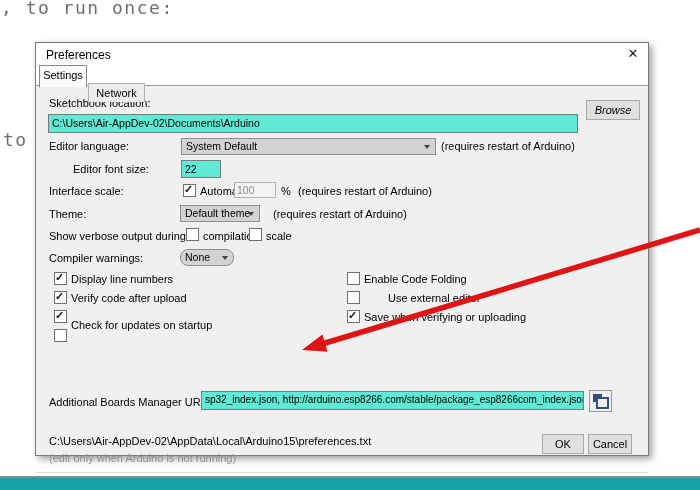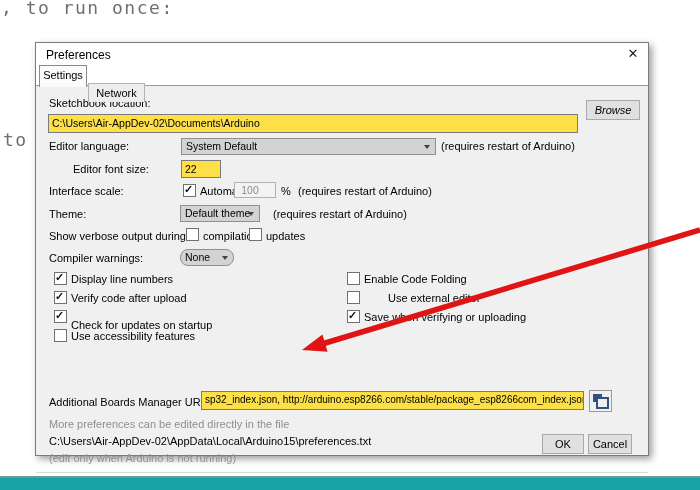--- a/index.html
+++ b/index.html
@@ -23,31 +23,31 @@
   .tab{position:absolute;text-align:center;line-height:19px;}
   #tab-settings{left:3px;top:22px;width:46px;height:21px;background:#fbfbfb;
     border:1px solid #8a8a8a;border-bottom:none;z-index:3;}
   #tab-network{left:52px;top:24px;width:55px;height:18px;background:#ededed;
     border:1px solid #b3b3b3;border-bottom:none;z-index:1;margin-top:16px;}
   #content{position:absolute;left:0;top:42px;right:0;bottom:0;background:#f0f0f0;
     border-top:1px solid #9a9a9a;}
   .abs{position:absolute;}
   .lbl{white-space:nowrap;}
   .gray{color:#8f8f8f;}
-  .tfield{background:#fde047;border:1px solid #7a7a7a;font-size:10.5px;line-height:16px;
+  .tfield{background:#5eead4;border:1px solid #7a7a7a;font-size:10.5px;line-height:16px;
     padding:0 3px;white-space:nowrap;overflow:hidden;}
   .btn{background:#e0e0e0;border:1px solid #a9a9a9;text-align:center;font-size:11px;}
   .combo{background:#d3d3d3;border:1px solid #8f8f8f;font-size:10.5px;line-height:15px;
     padding:0 16px 0 4px;white-space:nowrap;overflow:hidden;}
   .chev{position:absolute;right:5px;top:6px;width:0;height:0;
     border-left:3.5px solid transparent;border-right:3.5px solid transparent;border-top:4px solid #404040;}
   .cb{width:13px;height:13px;background:#ffffff;border:1px solid #707070;box-sizing:border-box;position:absolute;}
   .cb.checked::after{content:"✓";position:absolute;left:0px;top:-2px;font-size:11px;color:#1a1a1a;font-weight:bold;}
   .spin{background:#f3f3f3;border:1px solid #b2b2b2;color:#8c8c8c;font-size:10.5px;
-    line-height:14px;text-align:center;padding:0 12px 0 2px;}
+    line-height:14px;text-align:left;padding:0 12px 0 2px;}
   #sep{position:absolute;left:0;top:386px;width:100%;height:0;border-top:1px solid #dadada;}
   #win-btn{position:absolute;left:553px;top:304px;width:21px;height:20px;background:#f0f0f0;border:1px solid #9a9a9a;}
   #win-back{position:absolute;left:3px;top:3px;width:9px;height:8px;background:#33517c;}
   #win-front{position:absolute;left:6px;top:6px;width:9px;height:8px;background:#f0f0f0;border:2px solid #33517c;}
   #arrow-svg{position:absolute;left:0;top:0;z-index:60;pointer-events:none;}
 </style>
 </head>
 <body>
 
 <div id="code-top" class="mono">, to run once:</div>
@@ -91,52 +91,50 @@
     <div class="abs combo" style="left:144px;top:119px;width:58px;height:15px;">
       <span>Default theme</span>
       <span class="chev"></span>
     </div>
     <div class="abs lbl" style="left:237px;top:122px;">(requires restart of Arduino)</div>
 
     <div class="abs lbl" style="left:13px;top:144px;">Show verbose output during:</div>
     <div class="cb" style="left:150px;top:142px;"></div>
     <div class="abs lbl" style="left:167px;top:144px;">compilation</div>
     <div class="cb" style="left:213px;top:142px;"></div>
-    <div class="abs lbl" style="left:230px;top:144px;">updates</div>
+    <div class="abs lbl" style="left:230px;top:144px;">scale</div>
 
     <div class="abs lbl" style="left:13px;top:166px;">Compiler warnings:</div>
     <div class="abs combo" style="left:144px;top:163px;width:32px;height:15px;border-radius:8px;">
       <span>None</span>
       <span class="chev"></span>
     </div>
 
     <div class="cb checked" style="left:18px;top:186px;"></div>
     <div class="abs lbl" style="left:35px;top:187px;">Display line numbers</div>
     <div class="cb checked" style="left:18px;top:205px;"></div>
     <div class="abs lbl" style="left:35px;top:206px;">Verify code after upload</div>
     <div class="cb checked" style="left:18px;top:224px;"></div>
     <div class="abs lbl" style="left:35px;top:225px;margin-top:8px;">Check for updates on startup</div>
     <div class="cb" style="left:18px;top:243px;"></div>
-    <div class="abs lbl" style="left:35px;top:244px;">Use accessibility features</div>
 
     <div class="cb" style="left:311px;top:186px;"></div>
     <div class="abs lbl" style="left:328px;top:187px;">Enable Code Folding</div>
     <div class="cb" style="left:311px;top:205px;"></div>
     <div class="abs lbl" style="left:328px;top:206px;padding-left:24px;">Use external editor</div>
     <div class="cb checked" style="left:311px;top:224px;"></div>
     <div class="abs lbl" style="left:328px;top:225px;">Save when verifying or uploading</div>
 
     <div class="abs lbl" style="left:13px;top:310px;">Additional Boards Manager URLs:</div>
     <div class="abs tfield" style="left:165px;top:305px;width:375px;height:17px;font-size:10px;">sp32_index.json, http://arduino.esp8266.com/stable/package_esp8266com_index.json</div>
     <div id="win-btn">
       <span id="win-back"></span>
       <span id="win-front"></span>
     </div>
 
-    <div class="abs lbl gray" style="left:13px;top:332px;">More preferences can be edited directly in the file</div>
     <div class="abs lbl" style="left:13px;top:349px;">C:\Users\Air-AppDev-02\AppData\Local\Arduino15\preferences.txt</div>
     <div class="abs lbl gray" style="left:13px;top:366px;">(edit only when Arduino is not running)</div>
 
     <div id="sep"></div>
     <div class="abs btn" style="left:506px;top:348px;width:40px;height:18px;line-height:18px;">OK</div>
     <div class="abs btn" style="left:552px;top:348px;width:42px;height:18px;line-height:18px;">Cancel</div>
   </div>
 </div>
 
 <svg id="arrow-svg" width="700" height="490">

